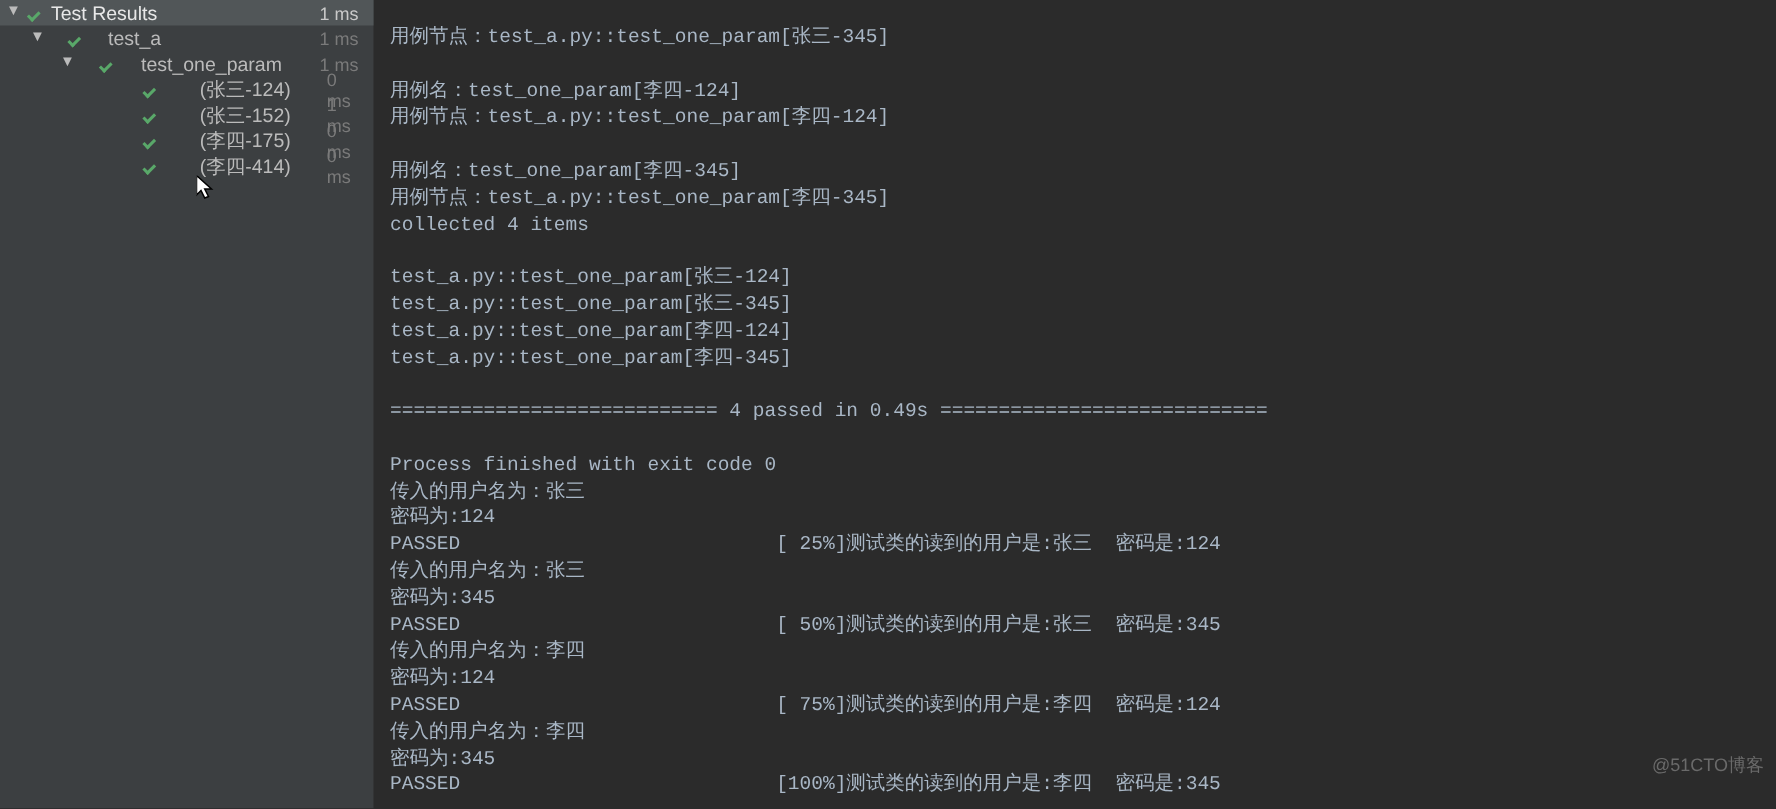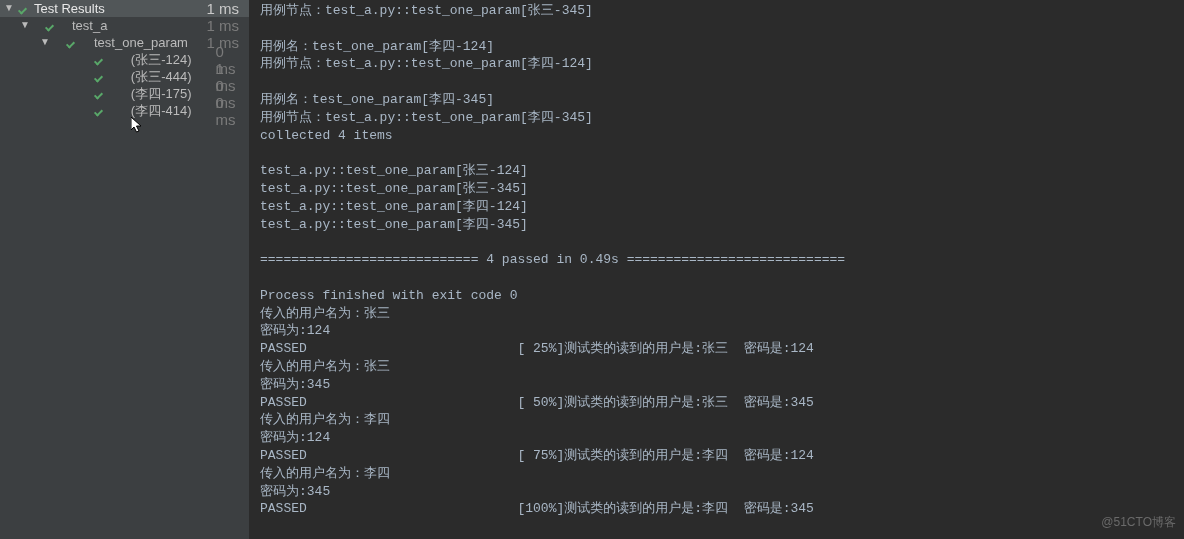--- a/index.html
+++ b/index.html
@@ -28,21 +28,21 @@
       padding: 0 4px 0 0;
       position: relative;
     }
     .tree-row.header {
       background: #515658;
       color: #d0d0d0;
     }
     .tree-row .duration {
       margin-left: auto;
       color: #7a7a7a;
-      font-size: 15px;
+      font-size: 12px;
       padding-right: 6px;
     }
     .tree-row.header .duration {
       color: #c9c9c9;
     }
     .indent-0 { padding-left: 4px; }
     .indent-1 { padding-left: 20px; gap: 11px; }
     .indent-2 { padding-left: 40px; gap: 12px; }
     .indent-3 { padding-left: 60px; gap: 24px; }
     .arrow {
@@ -84,41 +84,41 @@
       text-align: right;
     }
     .tree-row.header .label { color: #e8e8e8; }
     
     .console {
       flex: 1;
       background: #2b2b2b;
       font-family: Consolas, "Courier New", monospace;
       font-size: 13px;
       color: #a9b7c6;
-      padding: 2px 8px 8px 10px;
+      padding: 16px 8px 8px 10px;
       white-space: pre;
       overflow: auto;
       line-height: 17.8px;
     }
 
     .cursor-pointer {
       position: absolute;
       left: 131px;
       top: 117px;
       width: 12px;
       height: 16px;
       pointer-events: none;
       z-index: 20;
     }
     .cursor-pointer svg { display: block; }
 
     .watermark {
       position: absolute;
       right: 8px;
-      bottom: 8px;
+      bottom: 20px;
       font-size: 12px;
       color: #6a6a6a;
     }
   </style>
 </head>
 <body>
 
 <div class="sidebar">
 
   <div class="tree-row header indent-0">
@@ -145,21 +145,21 @@
   <div class="tree-row indent-3">
     <span class="spacer-arrow"></span>
     <span class="check-icon"></span>
     <span class="label">(张三-124)</span>
     <span class="duration">0 ms</span>
   </div>
 
   <div class="tree-row indent-3">
     <span class="spacer-arrow"></span>
     <span class="check-icon"></span>
-    <span class="label">(张三-444)</span>
+    <span class="label">(张三-152)</span>
     <span class="duration">1 ms</span>
   </div>
 
   <div class="tree-row indent-3">
     <span class="spacer-arrow"></span>
     <span class="check-icon"></span>
     <span class="label">(李四-175)</span>
     <span class="duration">0 ms</span>
   </div>
 

